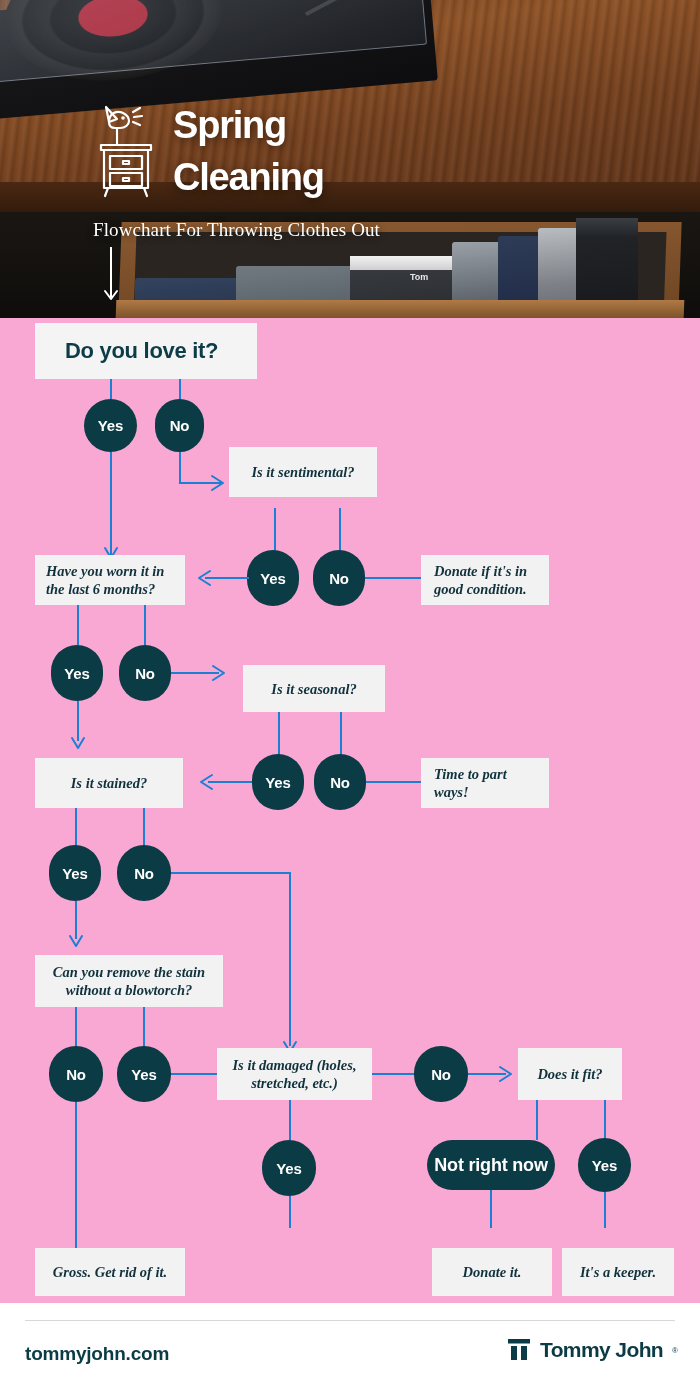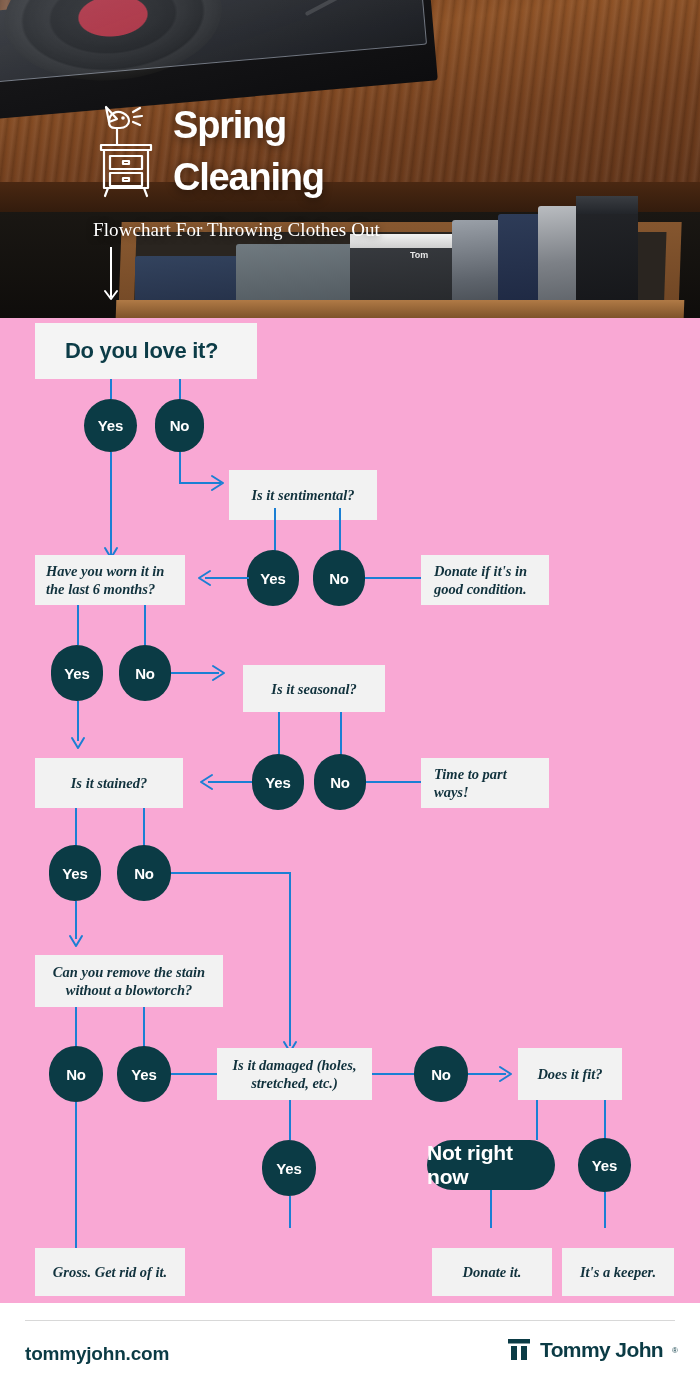--- a/index.html
+++ b/index.html
@@ -53,20 +53,21 @@
   }
   .drawer-inner {
     position: absolute;
     left: 135px; top: 232px; width: 530px; height: 86px;
     background: #2a2520;
     transform: skewX(-2deg);
   }
   .garment {
     position: absolute;
     border-radius: 3px 3px 0 0;
+    margin-top: 22px;
   }
   .g1 { left: 135px; top: 256px; width: 108px; height: 62px;
         background: linear-gradient(175deg, #33435e 0%, #222d44 100%); }
   .g2 { left: 236px; top: 244px; width: 120px; height: 74px;
         background: linear-gradient(175deg, #707a80 0%, #4b5359 100%); }
   .g3 { left: 350px; top: 234px; width: 108px; height: 84px;
         background: linear-gradient(175deg, #3a3d42 0%, #232528 100%); }
   .g3 .waistband {
     position: absolute; left: 0; top: 0; width: 100%; height: 14px;
     background: linear-gradient(180deg, #f2f2f2 0%, #cfcfcf 100%);
@@ -191,21 +192,21 @@
     display: flex;
     align-items: center;
     justify-content: center;
     font-family: "Liberation Sans", sans-serif;
     font-weight: bold;
     font-size: 15px;
     border-radius: 999px;
     box-sizing: border-box;
     letter-spacing: -0.2px;
   }
-  .pill.wide { font-size: 21px; }
+  .pill.wide { font-size: 18px; }
   .vline {
     position: absolute;
     width: 2px;
     background: #1b7fd4;
   }
   .hline {
     position: absolute;
     height: 2px;
     background: #1b7fd4;
   }
@@ -340,21 +341,21 @@
     <svg style="position:absolute; left:103px; top:228px;" width="16" height="20" viewBox="0 0 16 20">
       <path d="M2 2 L8 12 L14 2" stroke="#1b7fd4" stroke-width="2" fill="none" stroke-linecap="round" stroke-linejoin="round"></path>
     </svg>
 
     <div class="vline" style="left:179px; top:134px; height:32px;"></div>
     <div class="hline" style="left:179px; top:164px; width:42px;"></div>
     <svg style="position:absolute; left:210px; top:156px;" width="20" height="18" viewBox="0 0 20 18">
       <path d="M2 2 L13 9 L2 16" stroke="#1b7fd4" stroke-width="2" fill="none" stroke-linecap="round" stroke-linejoin="round"></path>
     </svg>
 
-    <div class="node center" style="left:229px; top:152px; width:148px; height:50px; padding:0 10px;">
+    <div class="node center" style="left:229px; top:129px; width:148px; height:50px; padding:0 10px;">
       <span class="txt">Is it sentimental?</span>
     </div>
 
     <div class="vline" style="left:274px; top:190px; height:43px;"></div>
     <div class="vline" style="left:339px; top:190px; height:43px;"></div>
 
     <div class="pill" style="left:247px; top:232px; width:52px; height:56px;">
       <span>Yes</span>
     </div>
     <div class="pill" style="left:313px; top:232px; width:52px; height:56px;">

